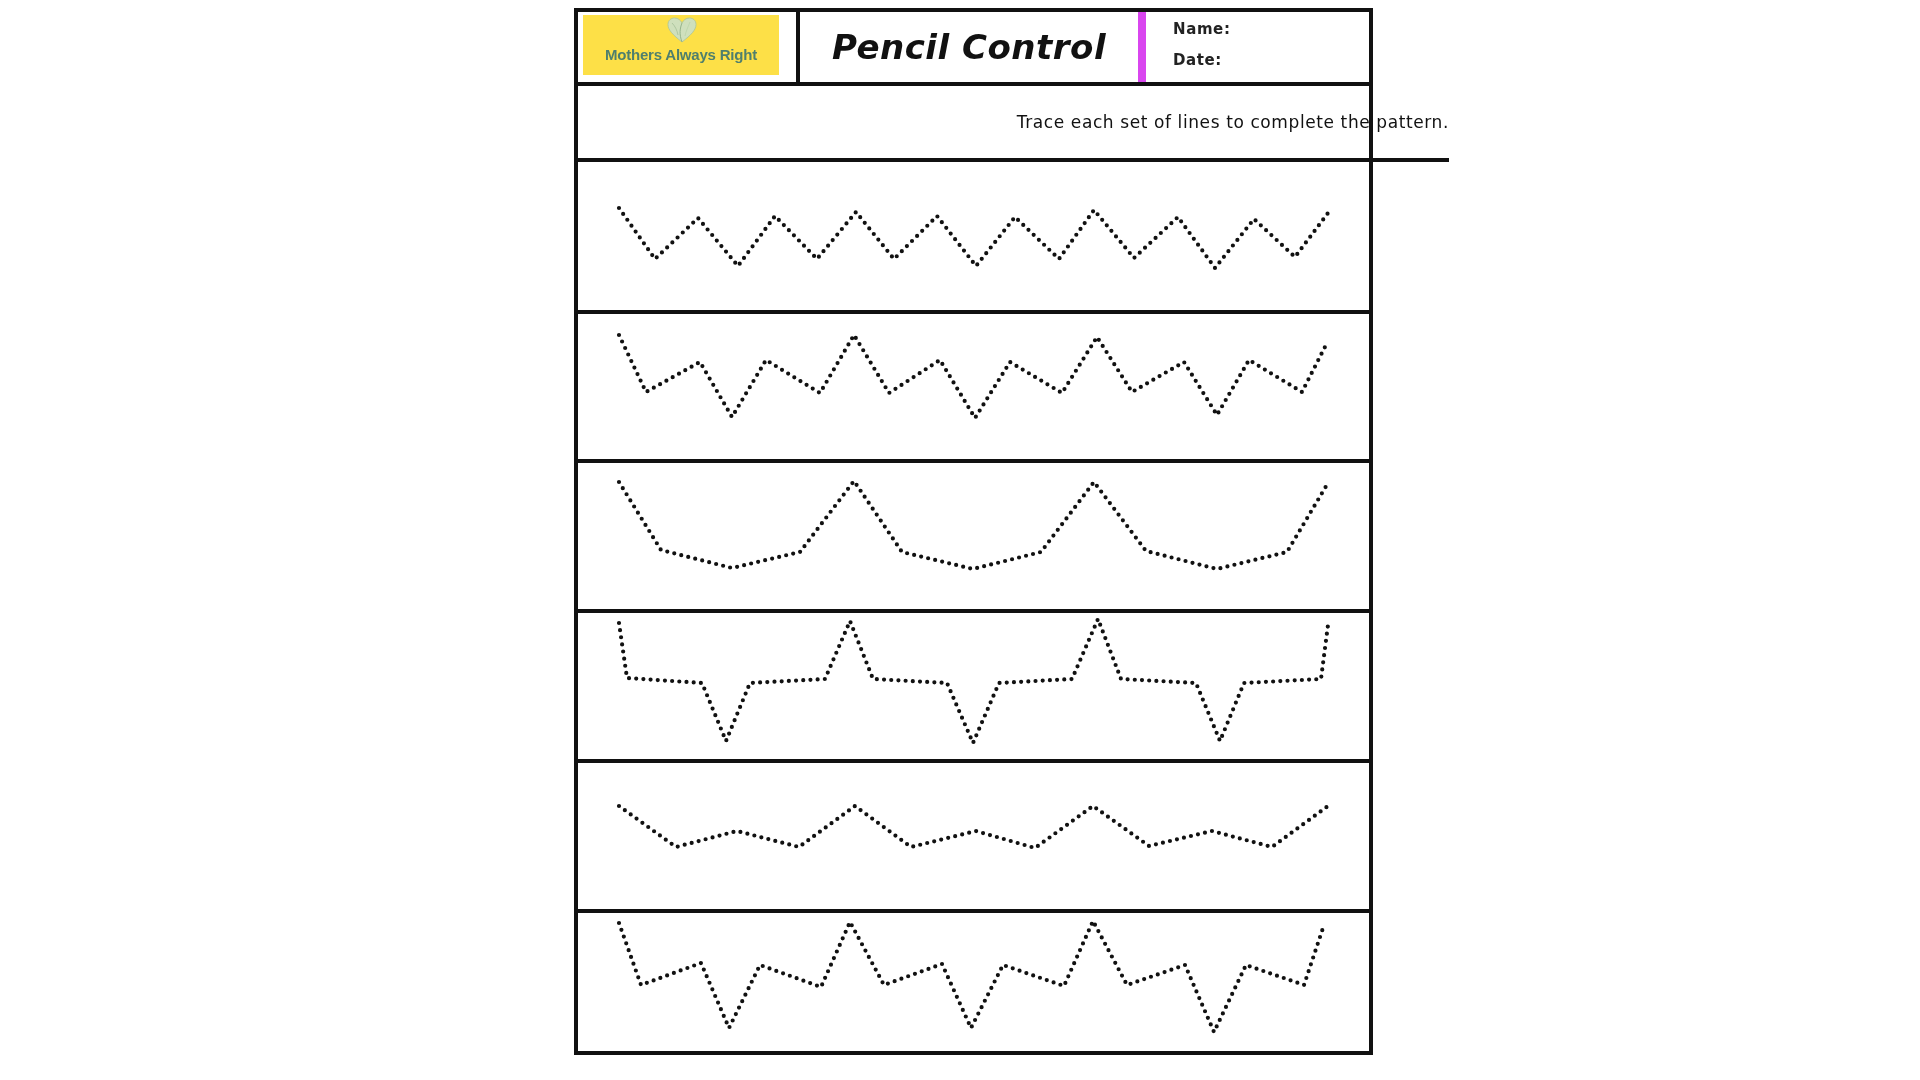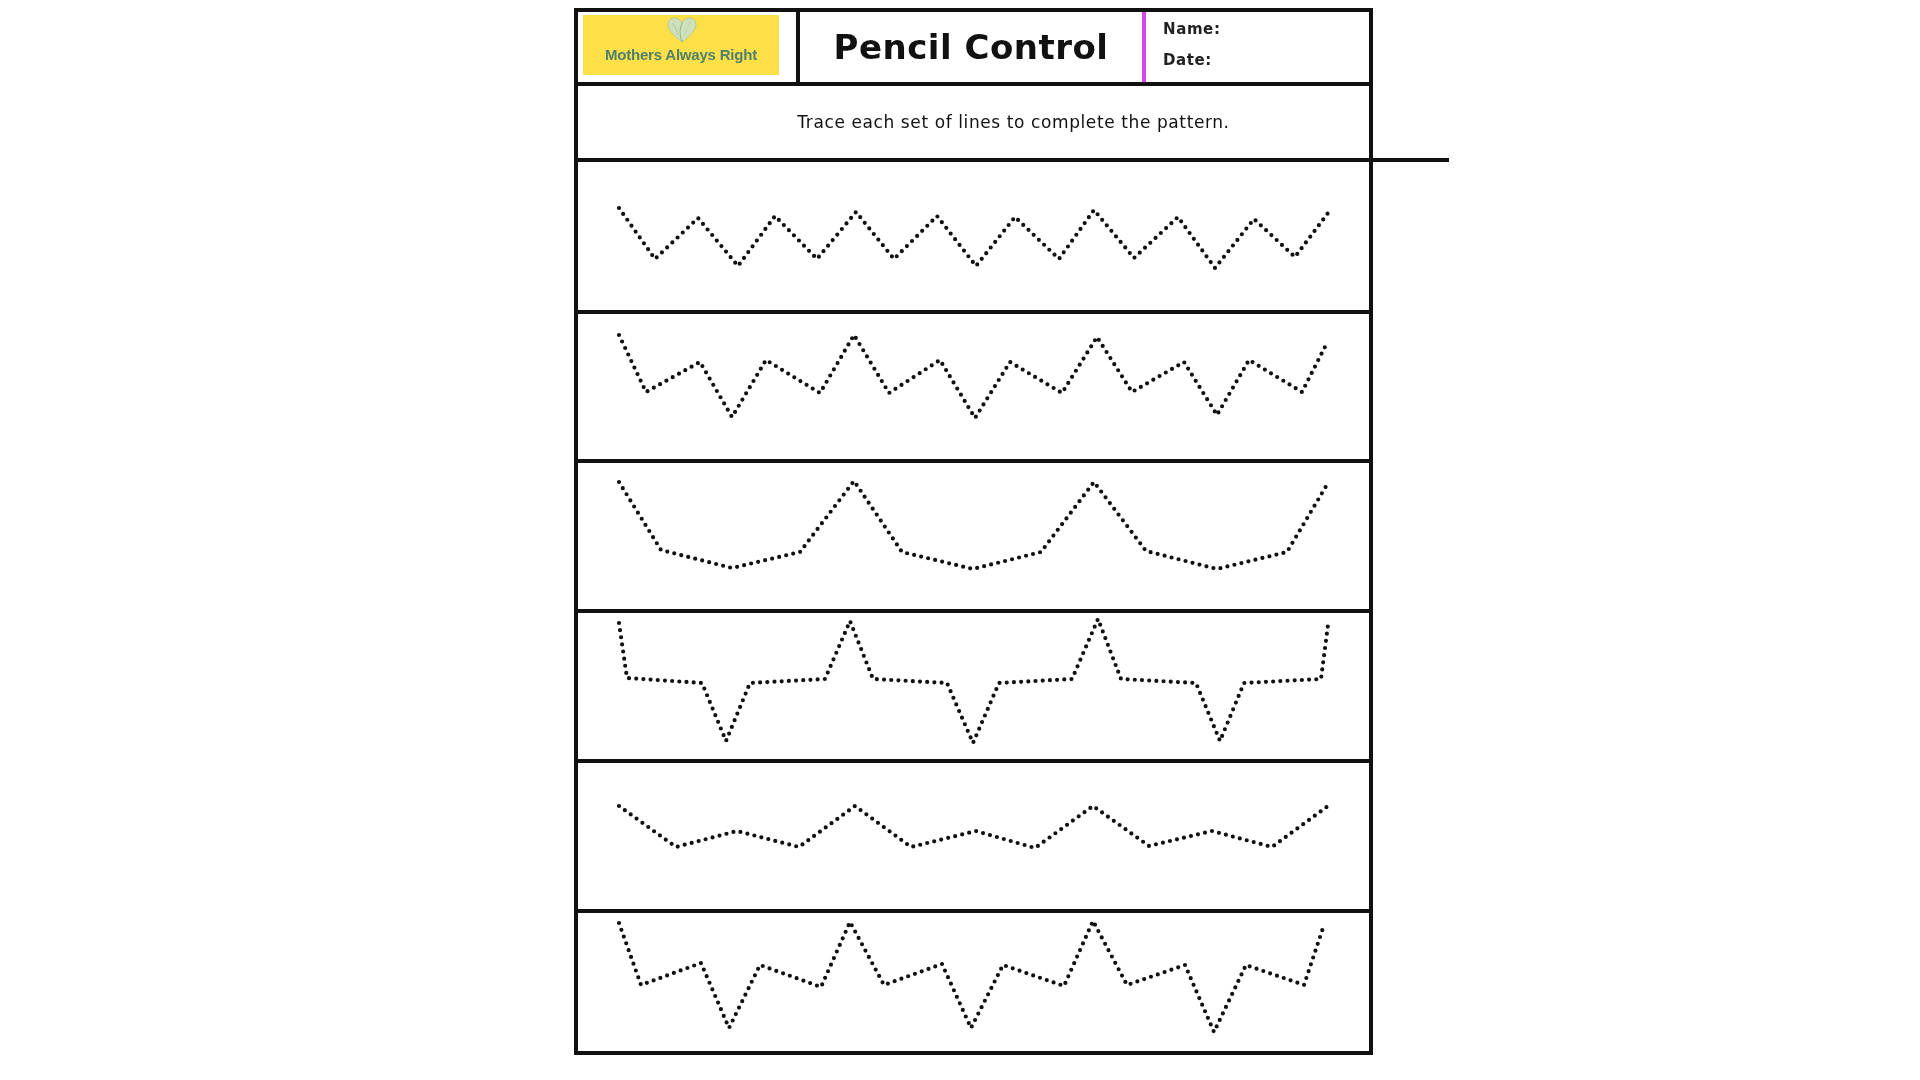--- a/index.html
+++ b/index.html
@@ -4,34 +4,34 @@
   <style>
     html, body { margin: 0; padding: 0; background: #ffffff; }
     body { width: 1920px; height: 1080px; position: relative; overflow: hidden;
            font-family: "DejaVu Sans", sans-serif; color: #111; }
     .sheet { position: absolute; left: 574px; top: 8px; width: 799px; height: 1047px;
              box-sizing: border-box; border: 4px solid #111; background: #fff; }
     .hdr { position: absolute; left: 0; top: 0; width: 791px; height: 70px;
            border-bottom: 4px solid #111; box-sizing: content-box; }
     .cell { position: absolute; top: 0; height: 70px; box-sizing: border-box; }
     .cell-logo { left: 0; width: 222px; border-right: 4px solid #111; }
-    .cell-title { left: 222px; width: 346px; border-right: 4px solid #d946ef;
-                  display: flex; align-items: center; justify-content: center; }
-    .cell-fields { left: 568px; width: 180px; padding: 8px 0 0 17px; }
+    .cell-title { left: 222px; width: 346px; border-right: 8px solid #d946ef;
+                  display: flex; align-items: center; justify-content: center; font-style: italic; }
+    .cell-fields { left: 568px; width: 180px; padding: 8px 0 0 27px; }
     .logo-box { position: absolute; left: 5px; top: 3px; width: 196px; height: 60px; background: #fde047; }
     .logo-heart { position: absolute; left: 84px; top: 2px; width: 30px; height: 26px; }
     .logo-text { position: absolute; left: 0; right: 0; top: 31px; text-align: center;
                  font-family: "Liberation Sans", sans-serif; font-weight: bold; font-size: 15px;
                  color: #4f7f6d; letter-spacing: -0.2px; }
     .title { font-family: "DejaVu Sans", sans-serif; font-weight: bold; font-size: 34px;
              letter-spacing: 0.5px; color: #111; }
     .field { font-family: "DejaVu Sans", sans-serif; font-size: 15px; font-weight: bold;
              letter-spacing: 0.6px; color: #222; height: 31px; line-height: 18px; }
     .instr { position: absolute; left: 0; top: 74px; width: 871px; height: 72px;
-             border-bottom: 4px solid #111; display: flex; align-items: center; justify-content: center; }
+             border-bottom: 4px solid #111; display: flex; align-items: center; justify-content: flex-end; }
     .instr-text { font-family: "DejaVu Sans", sans-serif; font-size: 17px; letter-spacing: 0.6px; color: #111; }
     .row { position: absolute; left: 0; width: 791px; box-sizing: border-box; }
     .row.divided { border-bottom: 4px solid #111; }
     svg.patterns { position: absolute; left: 0; top: 0; width: 1920px; height: 1080px; pointer-events: none; }
     svg.patterns polyline { fill: none; stroke: #111; stroke-width: 4.2; stroke-linecap: round;
                             stroke-linejoin: round; stroke-dasharray: 0 7.2; }
   </style>
 </head>
 <body>
 

